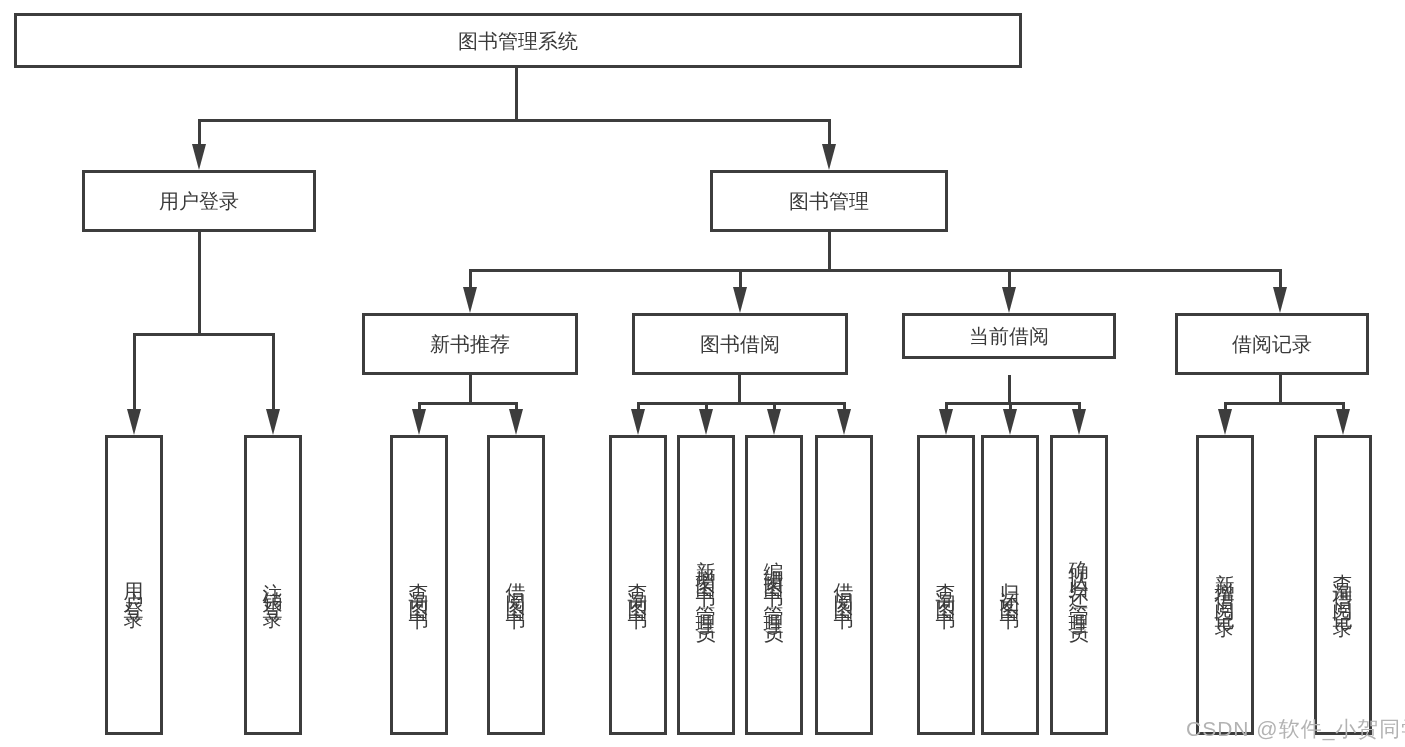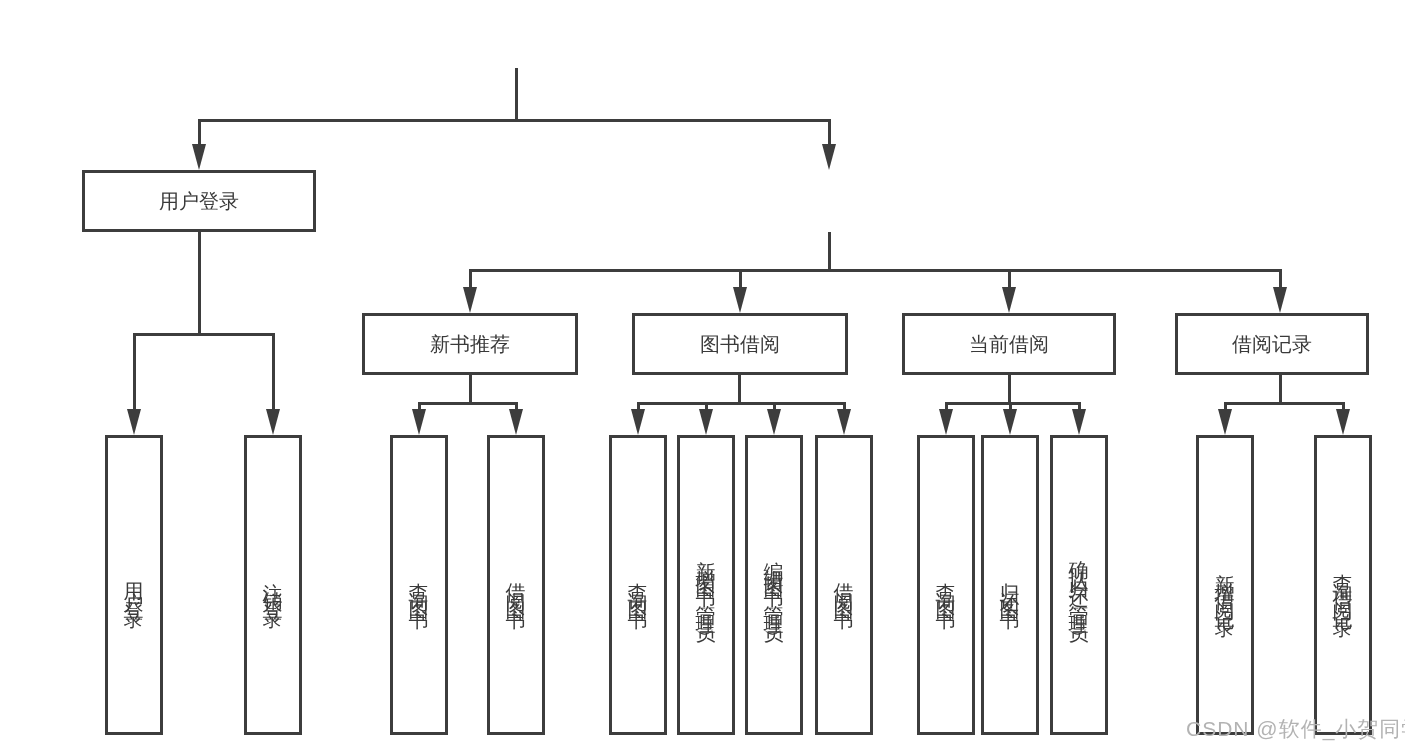--- a/index.html
+++ b/index.html
@@ -36,32 +36,38 @@
     position:absolute;left:1186px;top:715px;
     font-size:21px;letter-spacing:1px;white-space:nowrap;
     color:var(--color-watermark,#b5b5b5);z-index:5;
   }
 </style>
 </head>
 <body>
 
 <div class="canvas">
 
+  <div class="box" style="left:14px;top:13px;width:1008px;height:55px">
+    <span>图书管理系统</span>
+  </div>
 
   <div class="box" style="left:82px;top:170px;width:234px;height:62px">
     <span>用户登录</span>
+  </div>
+  <div class="box" style="left:710px;top:170px;width:238px;height:62px">
+    <span>图书管理</span>
   </div>
 
   <div class="box" style="left:632px;top:313px;width:216px;height:62px">
     <span>图书借阅</span>
   </div>
   <div class="box" style="left:362px;top:313px;width:216px;height:62px">
     <span>新书推荐</span>
   </div>
-  <div class="box" style="left:902px;top:313px;width:214px;height:62px">
+  <div class="box" style="left:902px;top:313px;width:214px;height:46px">
     <span>当前借阅</span>
   </div>
   <div class="box" style="left:1175px;top:313px;width:194px;height:62px">
     <span>借阅记录</span>
   </div>
 
   <div class="box v" style="left:105px;top:435px;width:58px;height:300px">
     <span>用户登录</span>
   </div>
   <div class="box v" style="left:244px;top:435px;width:58px;height:300px">

